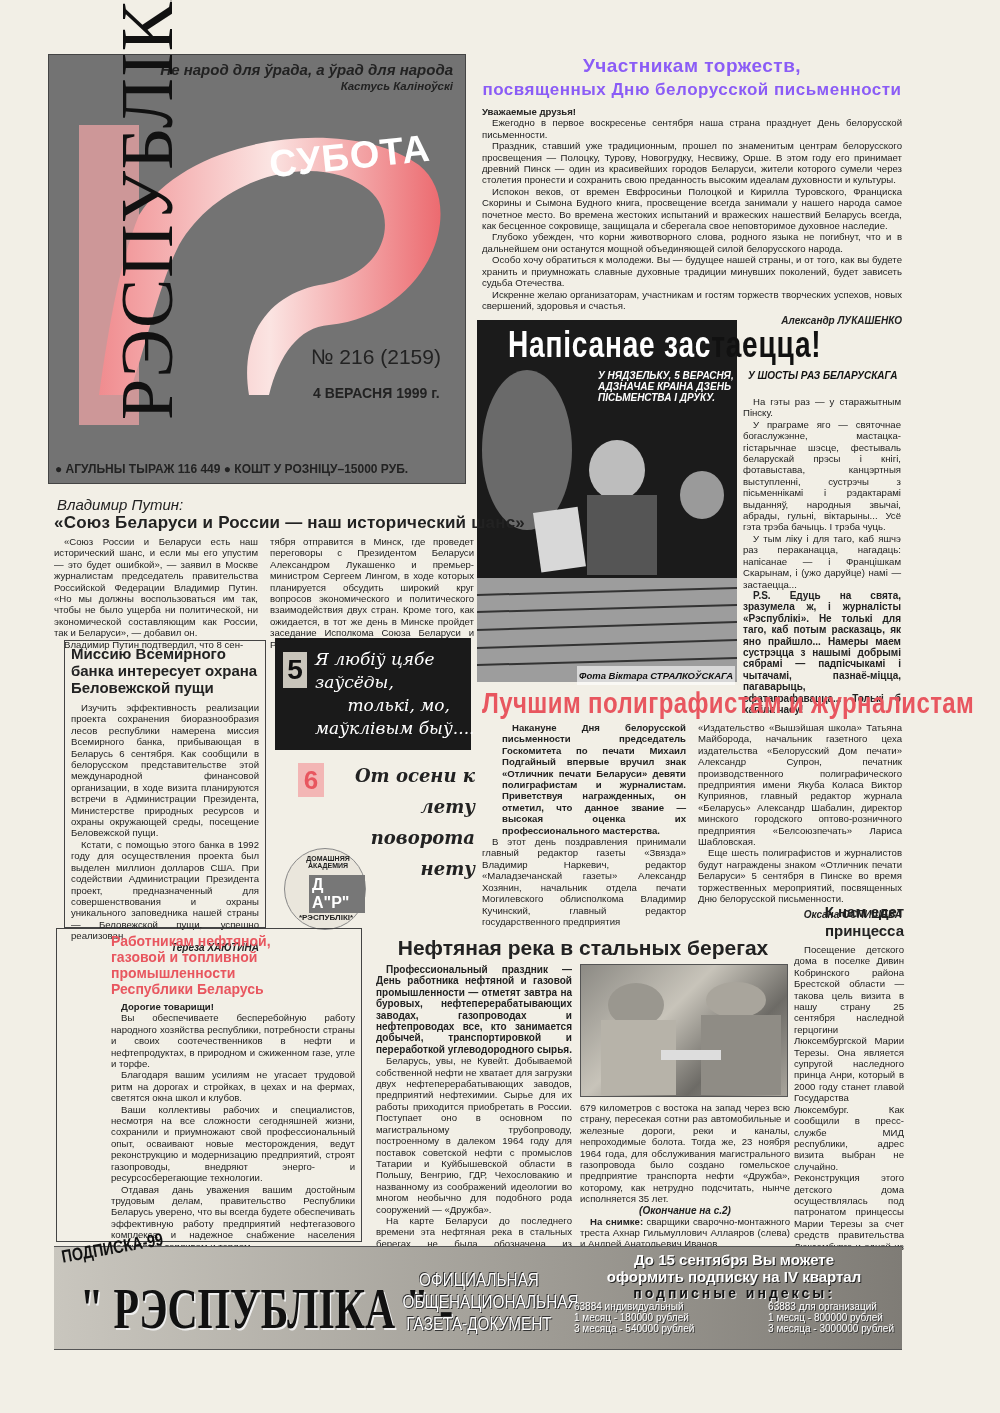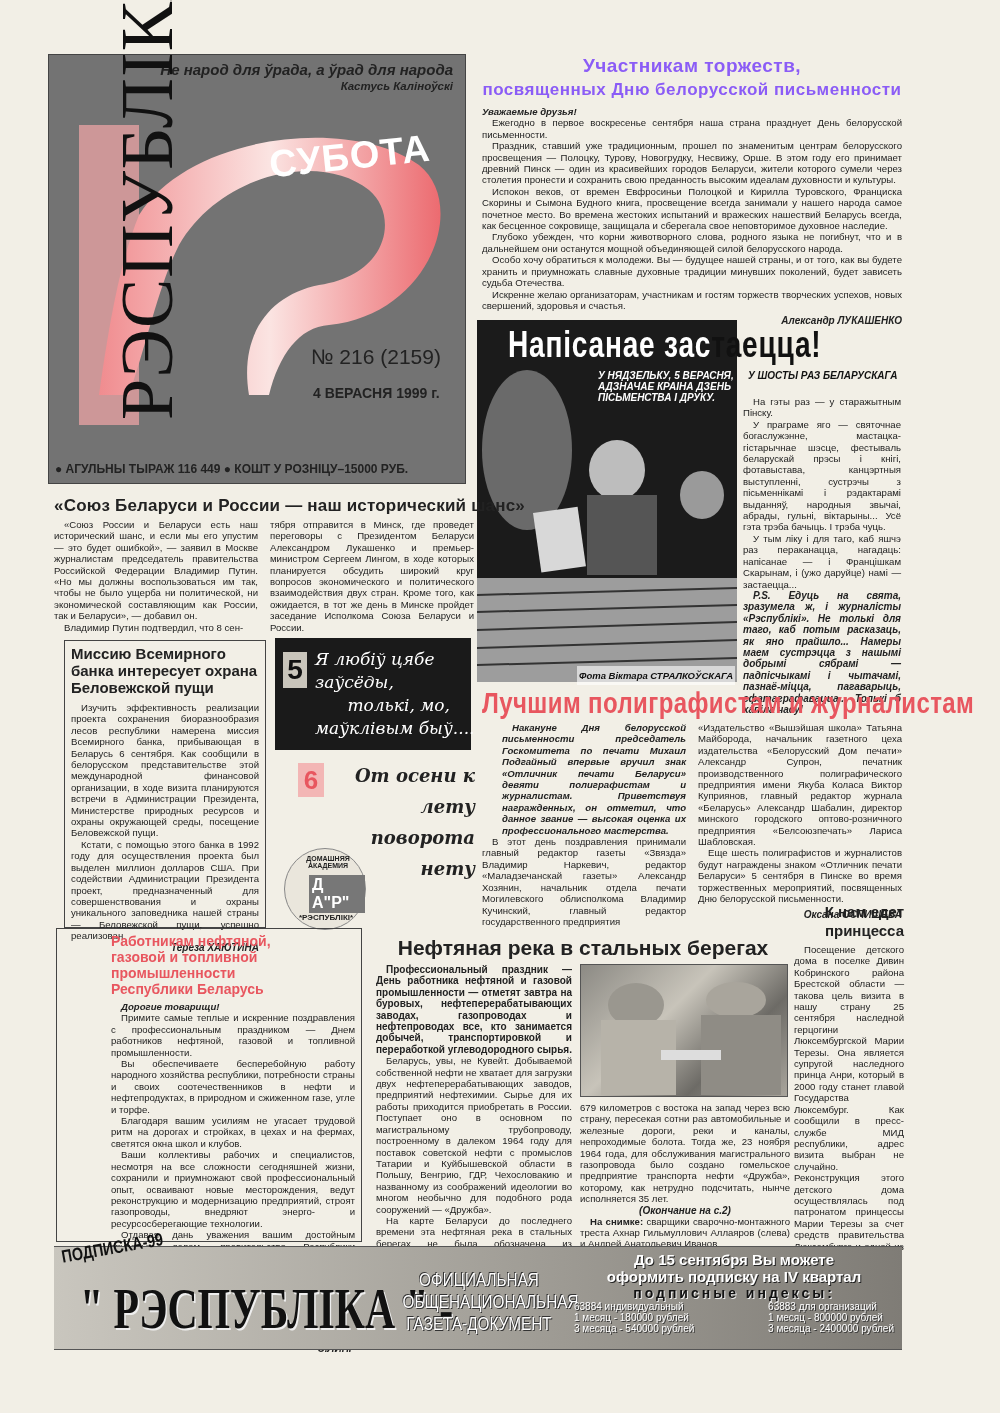--- a/index.html
+++ b/index.html
@@ -2,21 +2,21 @@
 <html><head>
 <meta charset="utf-8">
 <style>
   * { box-sizing: border-box; margin: 0; padding: 0; }
   body { width: 1000px; height: 1413px; background: #f2efe6; font-family: "Liberation Sans", sans-serif; color: #222; position: relative; overflow: hidden; }
   .page { position: absolute; left: 40px; top: 48px; width: 868px; height: 1320px; }
   .abs { position: absolute; }
   .box { border: 1.5px solid #444; }
   p { font-size: 9.6px; line-height: 11.4px; text-align: justify; text-indent: 10px; }
   .sig { font-style: italic; font-weight: bold; font-size: 10px; text-align: right; }
-  .lead { font-weight: bold; font-style: italic; }
+  .lead { font-weight: bold; }
 
   
   #masthead { left: 8px; top: 6px; width: 418px; height: 430px; background: #737373; }
   .motto { position: absolute; right: 12px; top: 6px; font-size: 15px; font-weight: bold; font-style: italic; }
   .motto-author { position: absolute; right: 12px; top: 25px; font-size: 11.5px; font-weight: bold; font-style: italic; }
   .bigP { position: absolute; left: 20px; top: 40px; width: 380px; height: 340px; }
   .vtitle { position: absolute; left: 56px; top: 365px; transform: rotate(-90deg); transform-origin: left top; font-family: "Liberation Serif", serif; font-size: 74px; letter-spacing: 1px; color: #111; white-space: nowrap; }
   .subota { position: absolute; left: 220px; top: 80px; font-size: 38px; font-weight: bold; color: #fff; transform: rotate(-6deg); letter-spacing: 1px; }
   .issue { position: absolute; left: 262px; top: 290px; font-size: 21px; color: #222; }
   .date { position: absolute; left: 264px; top: 330px; font-size: 14px; font-weight: bold; }
@@ -150,20 +150,21 @@
   <div id="nap-sub2" class="abs">У ШОСТЫ РАЗ БЕЛАРУСКАГА</div>
   <div id="nap-text" class="abs">
     <p>На гэты раз — у старажытным Пінску.</p>
     <p>У праграме яго — святочнае богаслужэнне, мастацка-гістарычнае шэсце, фестываль беларускай прэсы і кнігі, фотавыстава, канцэртныя выступленні, сустрэчы з пісьменнікамі і рэдактарамі выданняў, народныя звычаі, абрады, гульні, віктарыны... Усё гэта трэба бачыць. І трэба чуць.</p>
     <p>У тым ліку і для таго, каб яшчэ раз пераканацца, нагадаць: напісанае — і Францішкам Скарынам, і (ужо даруйце) намі — застаецца...</p>
     <p class="lead" style="font-size:10px;">P.S. Едуць на свята, зразумела ж, і журналісты «Рэспублікі». Не толькі для таго, каб потым расказаць, як яно прайшло... Намеры маем сустрэцца з нашымі добрымі сябрамі — падпісчыкамі і чытачамі, пазнаё-міцца, пагаварыць, сфатаграфавацца... Толькі б хапіла часу!</p>
   </div>
   <div id="nap-caption" class="abs">Фота Віктара СТРАЛКОЎСКАГА</div>
 
   <div id="putin" class="abs">
+    <div class="kicker">Владимир Путин:</div>
     <h2>«Союз Беларуси и России — наш исторический шанс»</h2>
     <div class="cols2" style="margin-top:3px;">
       <div>
         <p>«Союз России и Беларуси есть наш исторический шанс, и если мы его упустим — это будет ошибкой», — заявил в Москве журналистам председатель правительства Российской Федерации Владимир Путин. «Но мы должны воспользоваться им так, чтобы не было ущерба ни политической, ни экономической составляющим как России, так и Беларуси», — добавил он.</p>
         <p>Владимир Путин подтвердил, что 8 сен-</p>
       </div>
       <div>
         <p style="text-indent:0">тября отправится в Минск, где проведет переговоры с Президентом Беларуси Александром Лукашенко и премьер-министром Сергеем Лингом, в ходе которых планируется обсудить широкий круг вопросов экономического и политического взаимодействия двух стран. Кроме того, как ожидается, в тот же день в Минске пройдет заседание Исполкома Союза Беларуси и России.</p>
       </div>
     </div>
@@ -205,21 +206,20 @@
         <p>Еще шесть полиграфистов и журналистов будут награждены знаком «Отличник печати Беларуси» 5 сентября в Пинске во время торжественных мероприятий, посвященных Дню белорусской письменности.</p>
         <div class="sig" style="margin-top:4px;">Оксана ОСПИЩЕВА</div>
       </div>
     </div>
   </div>
 
   <div id="oil" class="abs box">
     <h2 style="width:220px;">Работникам нефтяной, газовой и топливной промышленности Республики Беларусь</h2>
     <div class="inner">
       <p class="lead">Дорогие товарищи!</p>
-      <p>Примите самые теплые и искренние поздравления с профессиональным праздником — Днем работников нефтяной, газовой и топливной промышленности.</p>
       <p>Вы обеспечиваете бесперебойную работу народного хозяйства республики, потребности страны и своих соотечественников в нефти и нефтепродуктах, в природном и сжиженном газе, угле и торфе.</p>
       <p>Благодаря вашим усилиям не угасает трудовой ритм на дорогах и стройках, в цехах и на фермах, светятся окна школ и клубов.</p>
       <p>Ваши коллективы рабочих и специалистов, несмотря на все сложности сегодняшней жизни, сохранили и приумножают свой профессиональный опыт, осваивают новые месторождения, ведут реконструкцию и модернизацию предприятий, строят газопроводы, внедряют энерго- и ресурсосберегающие технологии.</p>
       <p>Отдавая дань уважения вашим достойным трудовым делам, правительство Республики Беларусь уверено, что вы всегда будете обеспечивать эффективную работу предприятий нефтегазового комплекса и надежное снабжение населения республики топливом и теплом.</p>
       <p>Желаю вам и вашим семьям крепкого здоровья и счастья, дальнейших успехов в работе на благо белорусского народа.</p>
       <div class="sig">Премьер-министр Республики Беларусь С.ЛИНГ</div>
     </div>
   </div>
 
   <div id="river" class="abs">
@@ -263,19 +263,19 @@
       <div class="idx-title">подписные индексы:</div>
       <div class="idx">
         <div>
           <div>63884 индивидуальный</div>
           <div>1 месяц   - 180000 рублей</div>
           <div>3 месяца - 540000 рублей</div>
         </div>
         <div>
           <div>63883 для организаций</div>
           <div>1 месяц  - 800000 рублей</div>
-          <div>3 месяца - 2400000 рублей</div>
+          <div>3 месяца - 3000000 рублей</div>
         </div>
       </div>
     </div>
   </div>
 
 </div>
 
 </body></html>

